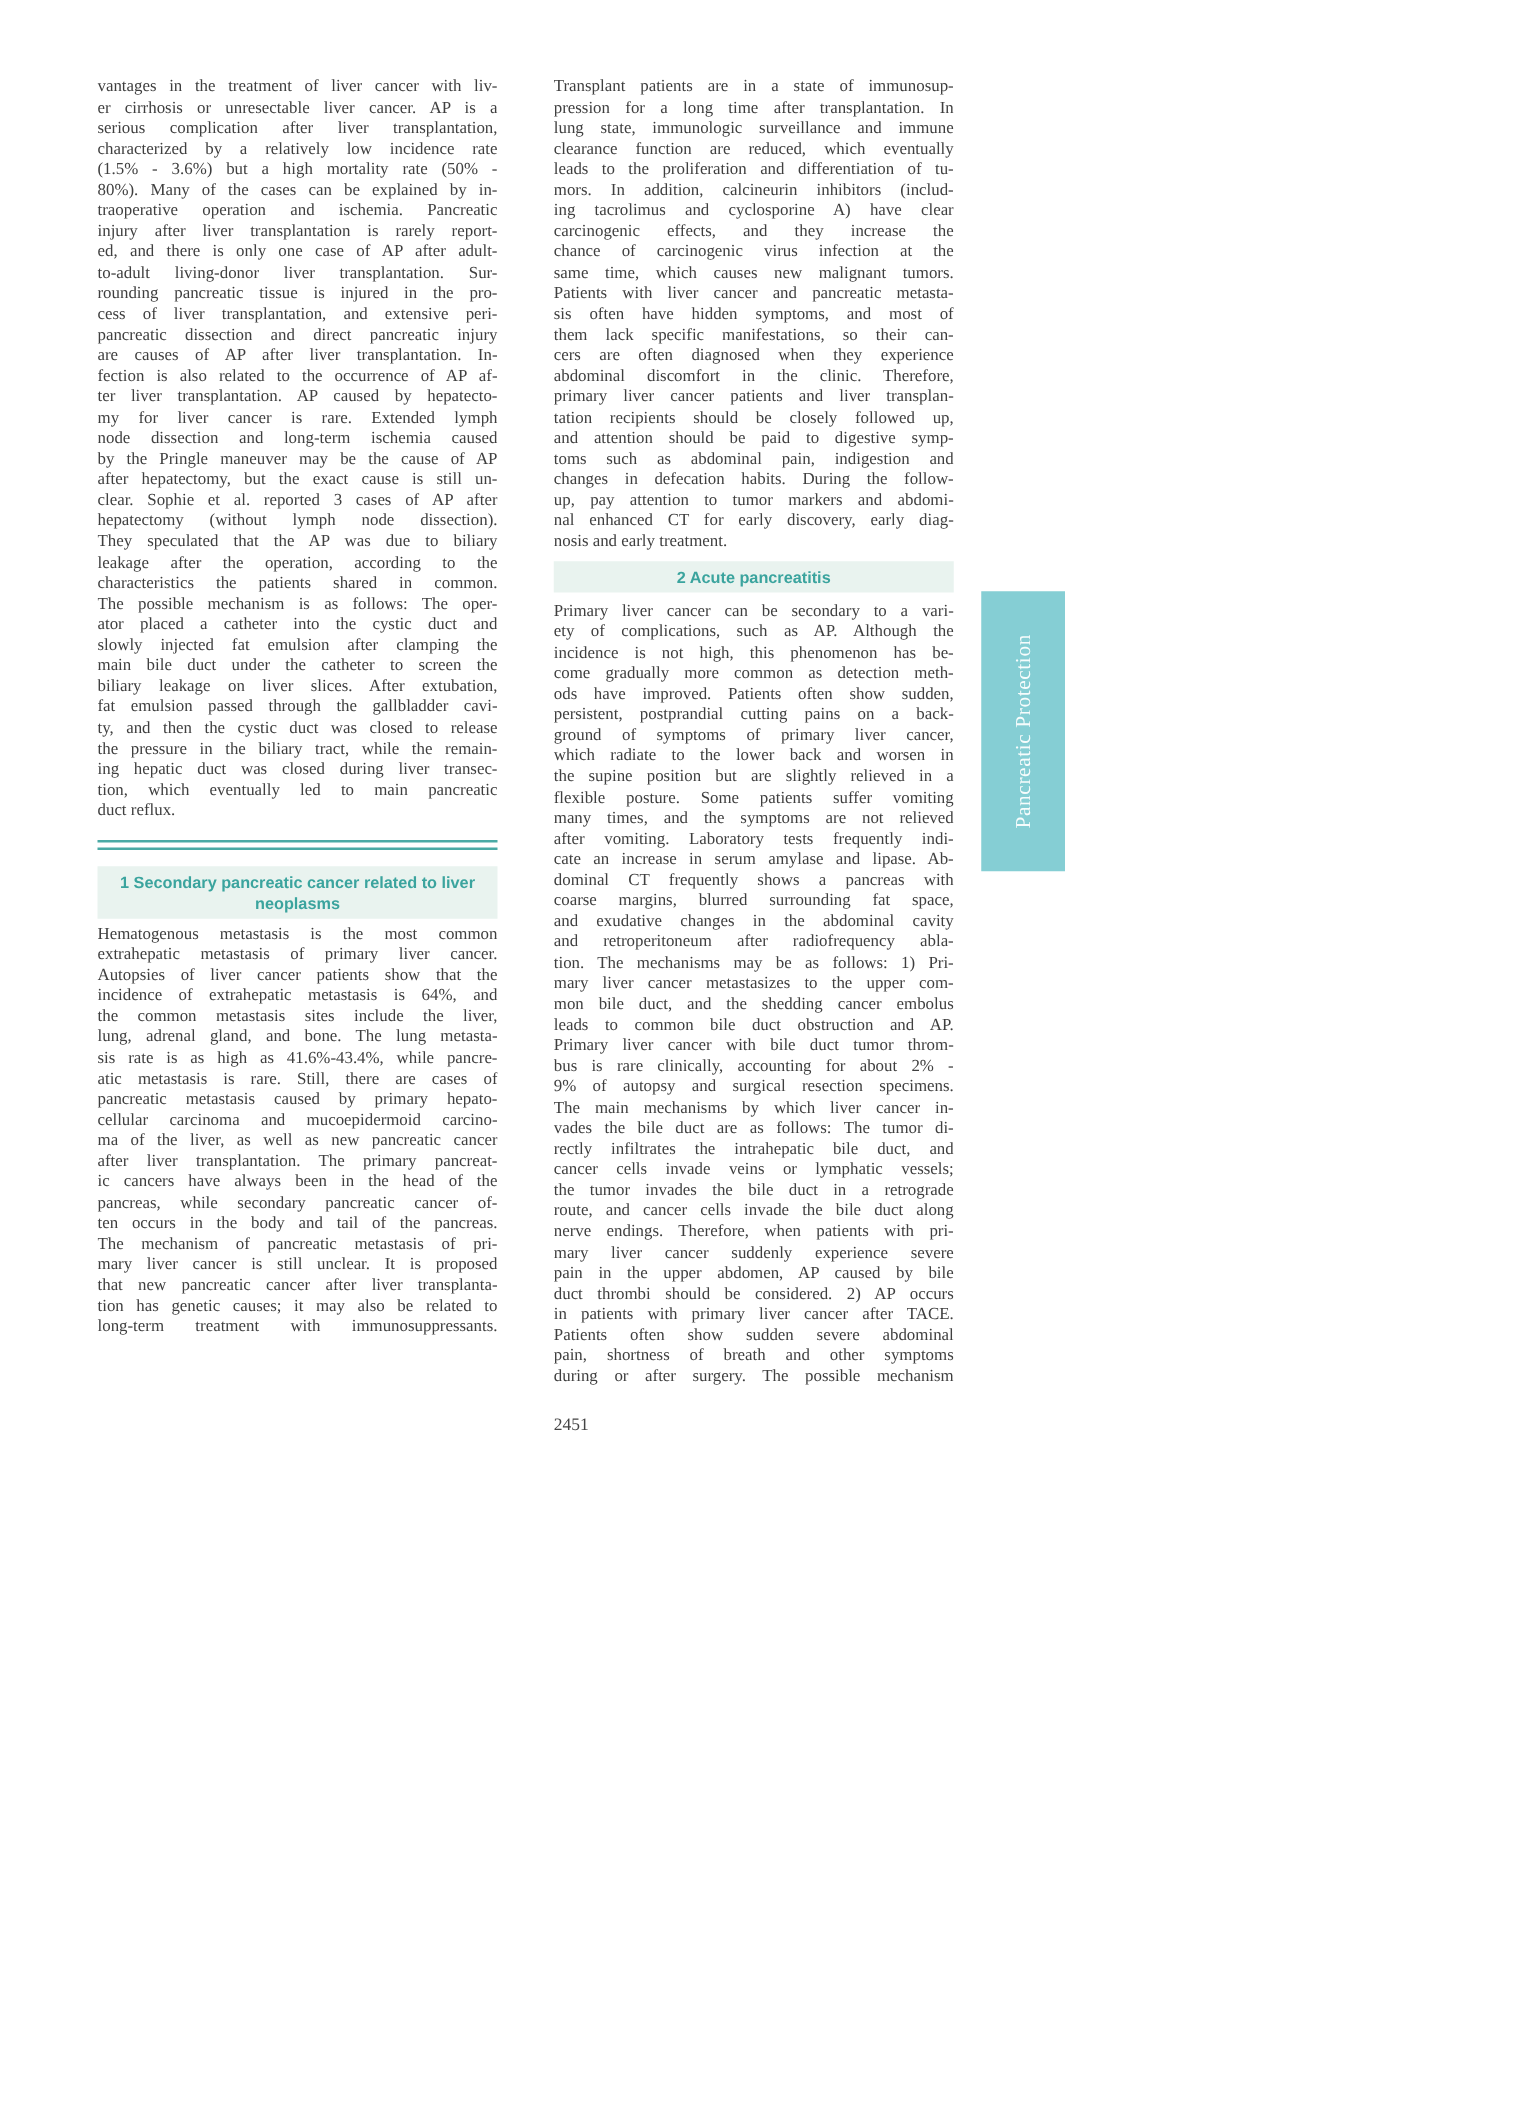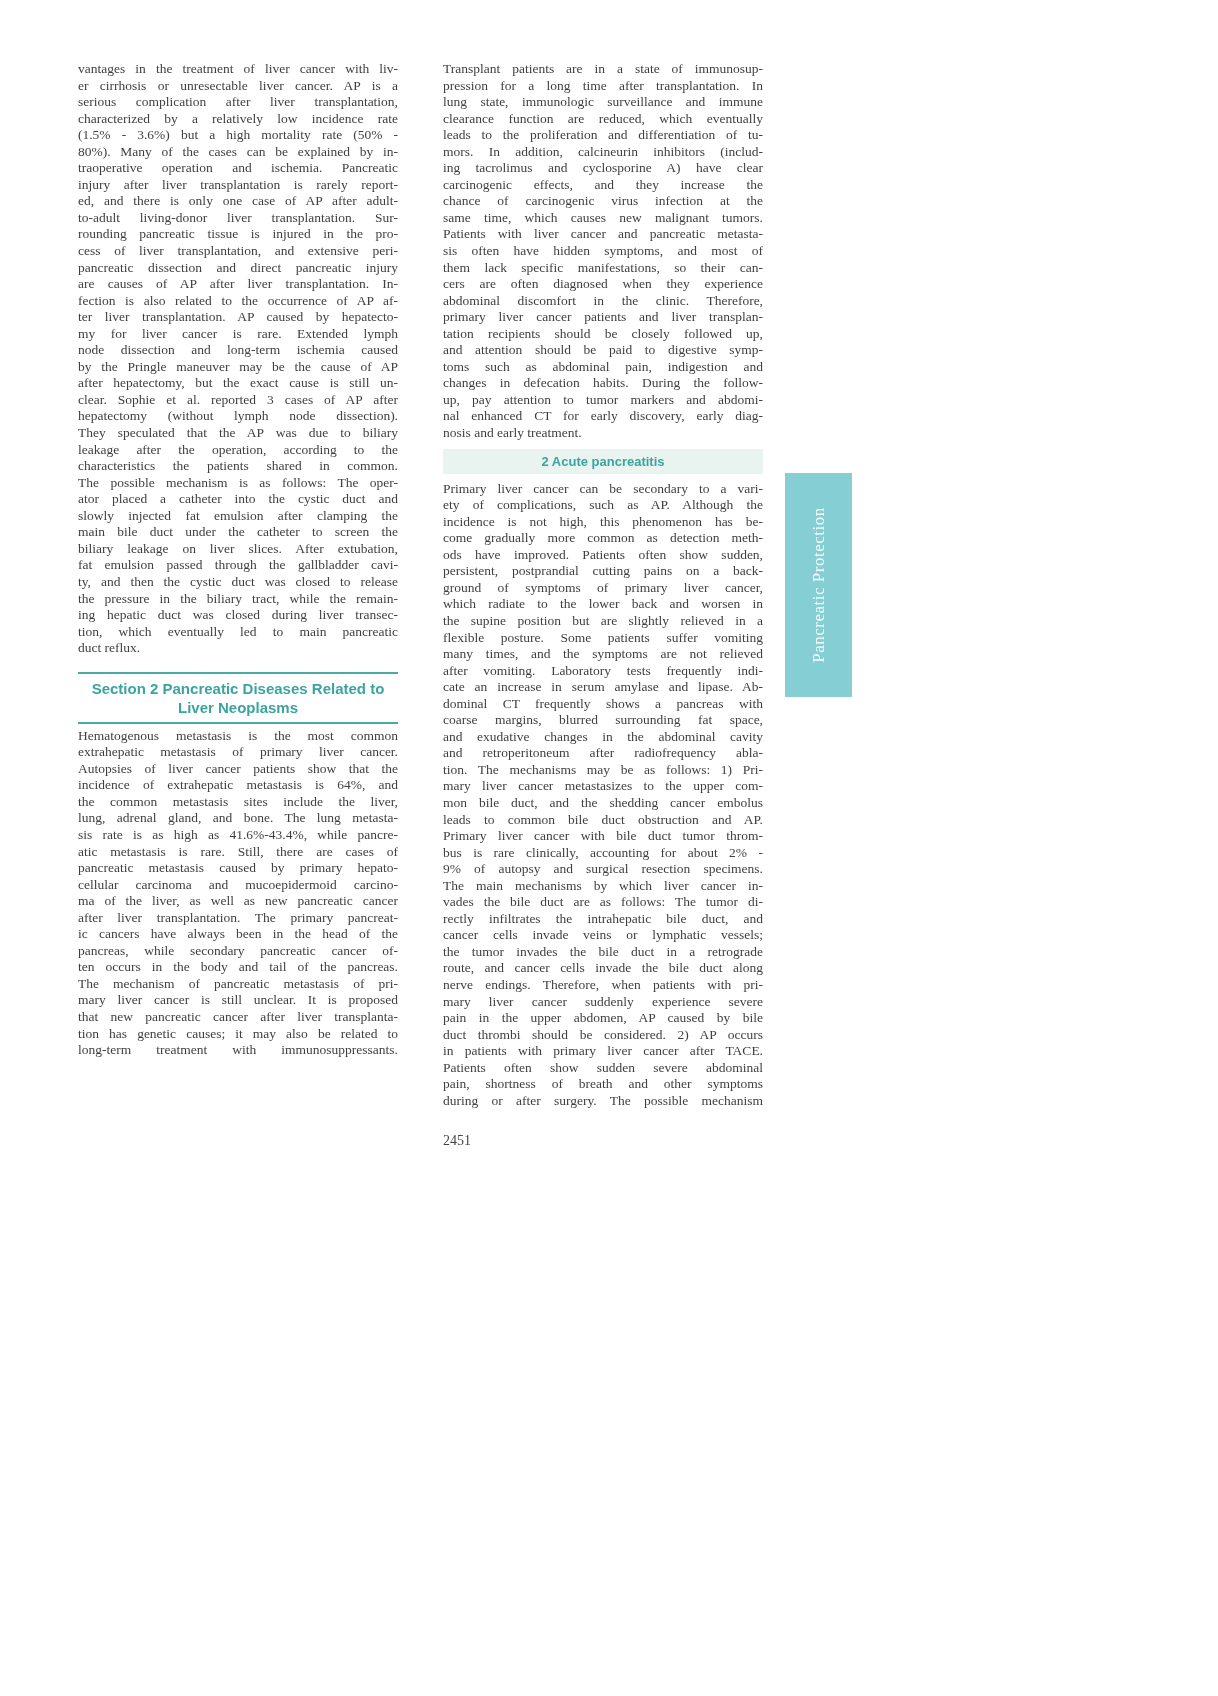--- a/index.html
+++ b/index.html
@@ -121,25 +121,25 @@
         <div class="tline">main bile duct under the catheter to screen the</div>
         <div class="tline">biliary leakage on liver slices. After extubation,</div>
         <div class="tline">fat emulsion passed through the gallbladder cavi-</div>
         <div class="tline">ty, and then the cystic duct was closed to release</div>
         <div class="tline">the pressure in the biliary tract, while the remain-</div>
         <div class="tline">ing hepatic duct was closed during liver transec-</div>
         <div class="tline">tion, which eventually led to main pancreatic</div>
         <div class="tline last">duct reflux.</div>
       </div>
     <div class="hr top"></div>
-    <div class="sec-heading">
-      <div>Section 2 Pancreatic Diseases Related to</div>
-      <div>Liver Neoplasms</div>
+    <div class="hr bottom"></div>
+    <div class="sub-heading first">
+      <div>1 Secondary pancreatic cancer related to liver</div>
+      <div>neoplasms</div>
     </div>
-    <div class="hr bottom"></div>
     <div class="block after-heading">
         <div class="tline">Hematogenous metastasis is the most common</div>
         <div class="tline">extrahepatic metastasis of primary liver cancer.</div>
         <div class="tline">Autopsies of liver cancer patients show that the</div>
         <div class="tline">incidence of extrahepatic metastasis is 64%, and</div>
         <div class="tline">the common metastasis sites include the liver,</div>
         <div class="tline">lung, adrenal gland, and bone. The lung metasta-</div>
         <div class="tline">sis rate is as high as 41.6%-43.4%, while pancre-</div>
         <div class="tline">atic metastasis is rare. Still, there are cases of</div>
         <div class="tline">pancreatic metastasis caused by primary hepato-</div>

